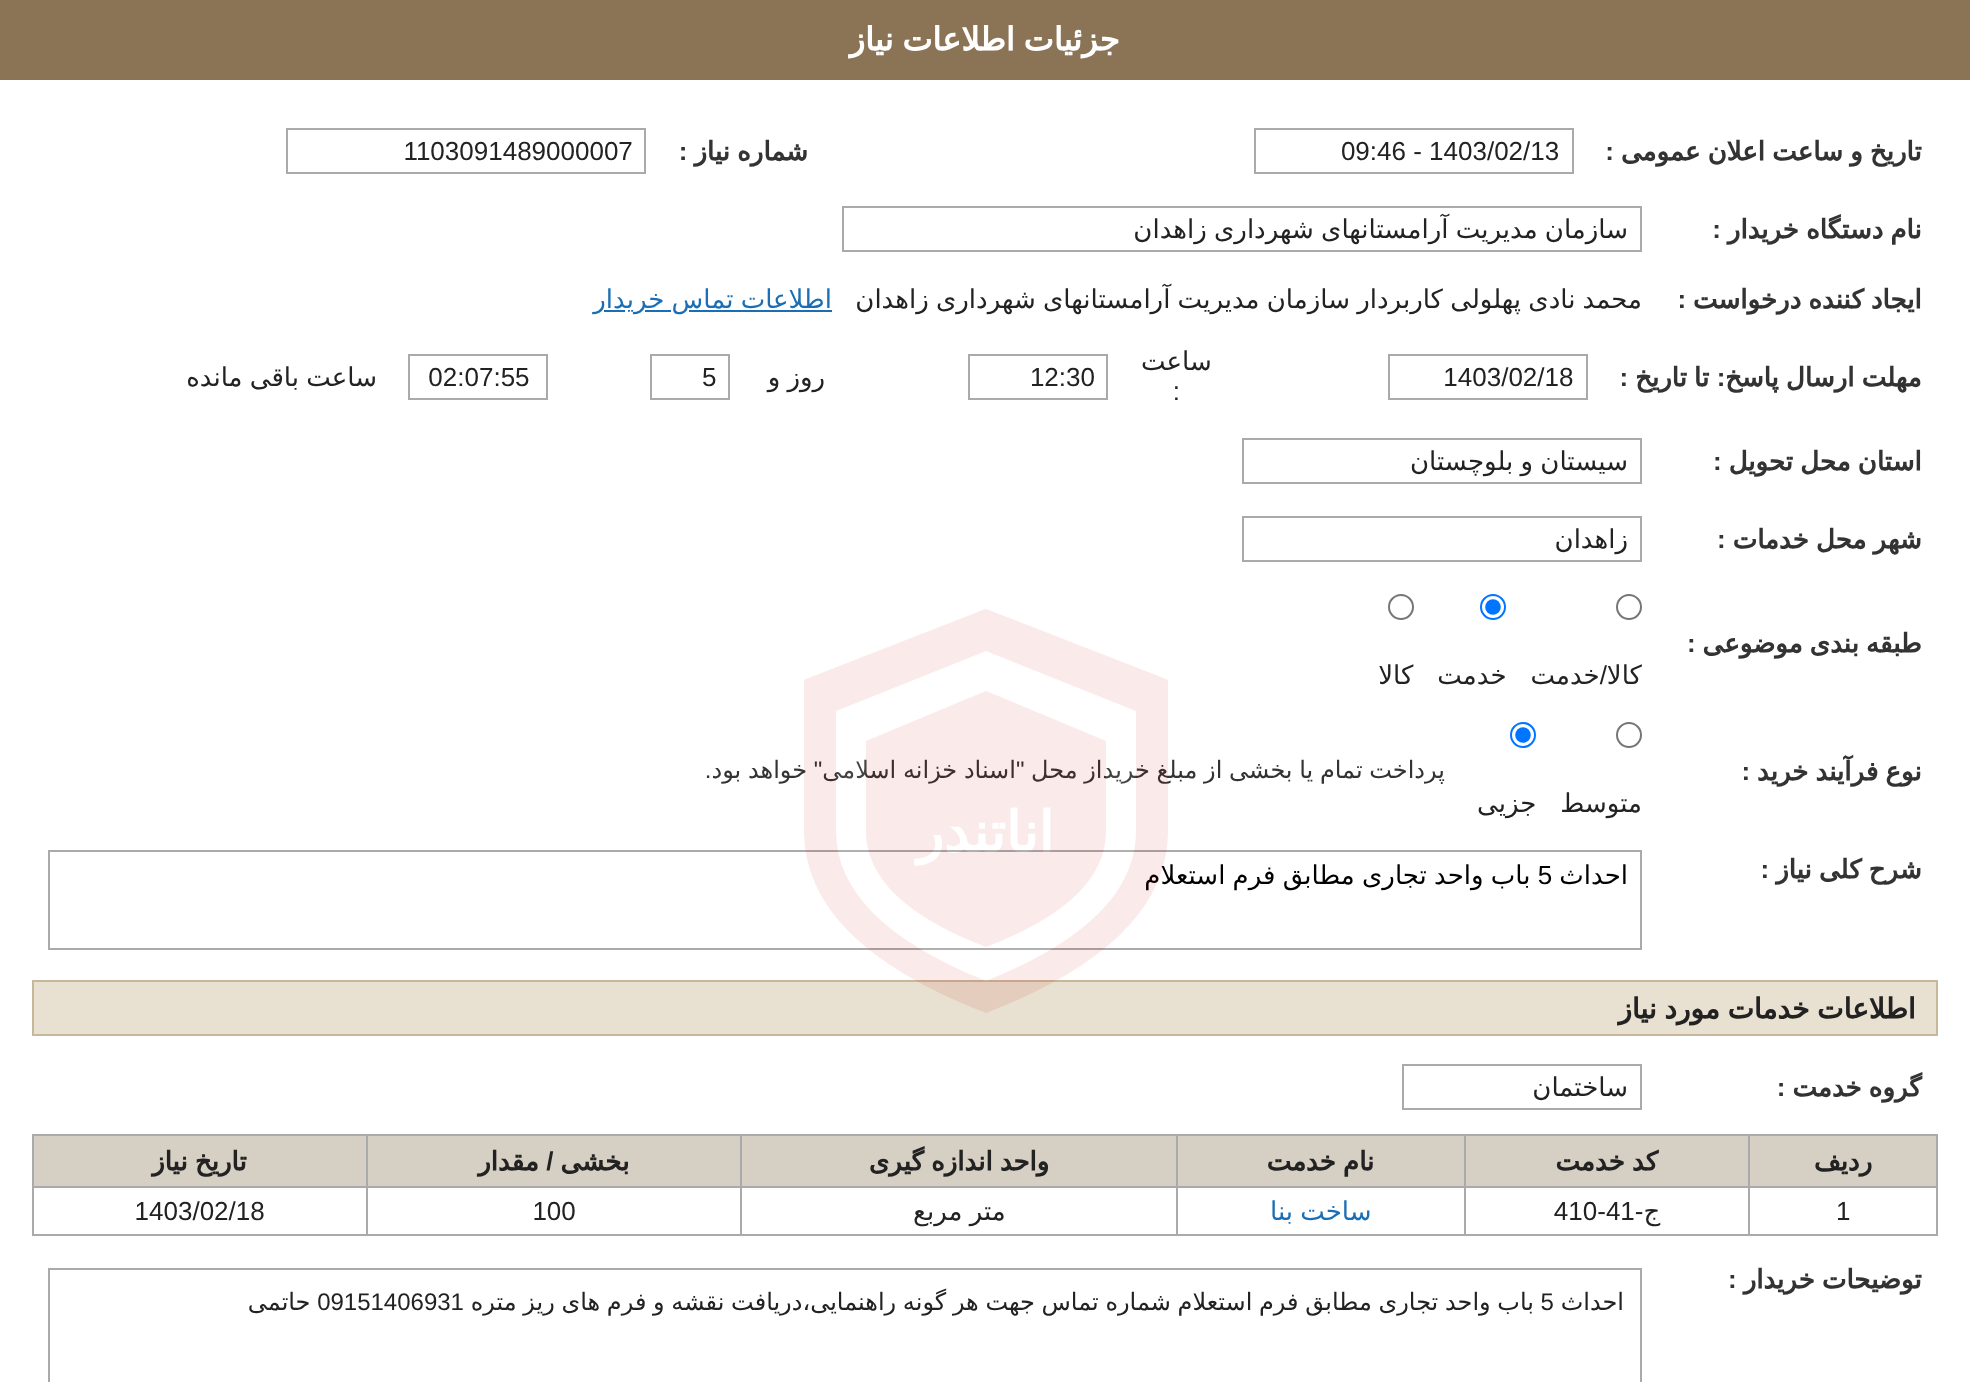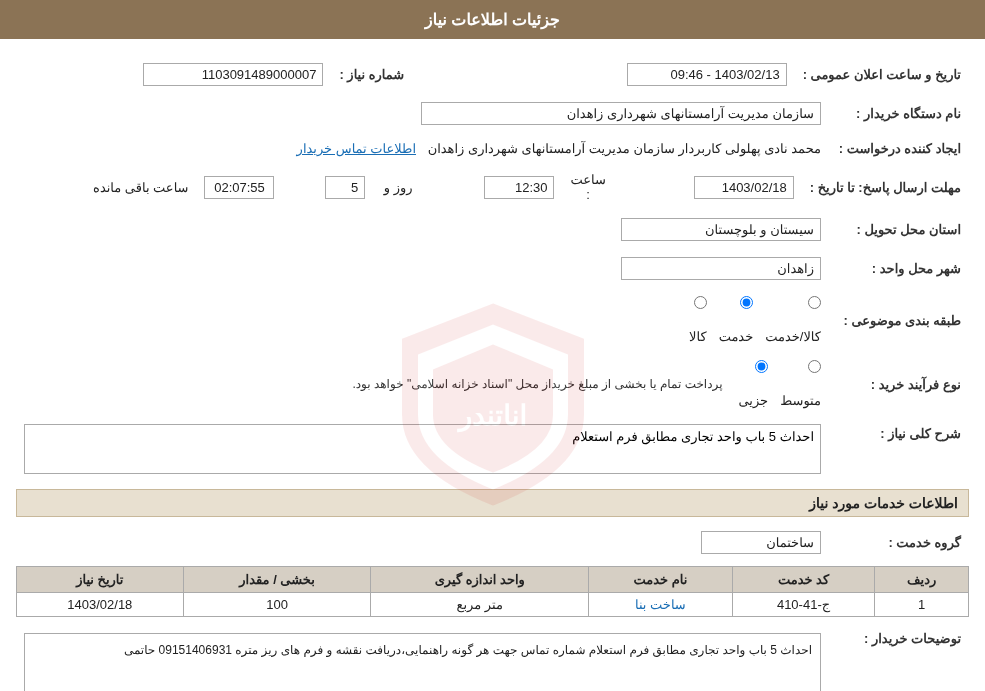--- a/index.html
+++ b/index.html
@@ -249,21 +249,21 @@
         <td>
           <span class="value-box" style="min-width:200px;">سیستان و بلوچستان</span>
         </td>
       </tr>
     </tbody>
       </table>
 
     <table class="info-grid">
       <tbody>
           <tr>
-        <td class="label-cell">شهر محل واحد :</td>
+        <td class="label-cell">شهر محل خدمات :</td>
         <td>
           <span class="value-box" style="min-width:200px;">زاهدان</span>
         </td>
       </tr>
     </tbody>
       </table>
 
     <table class="info-grid">
       <tbody>
           <tr>

